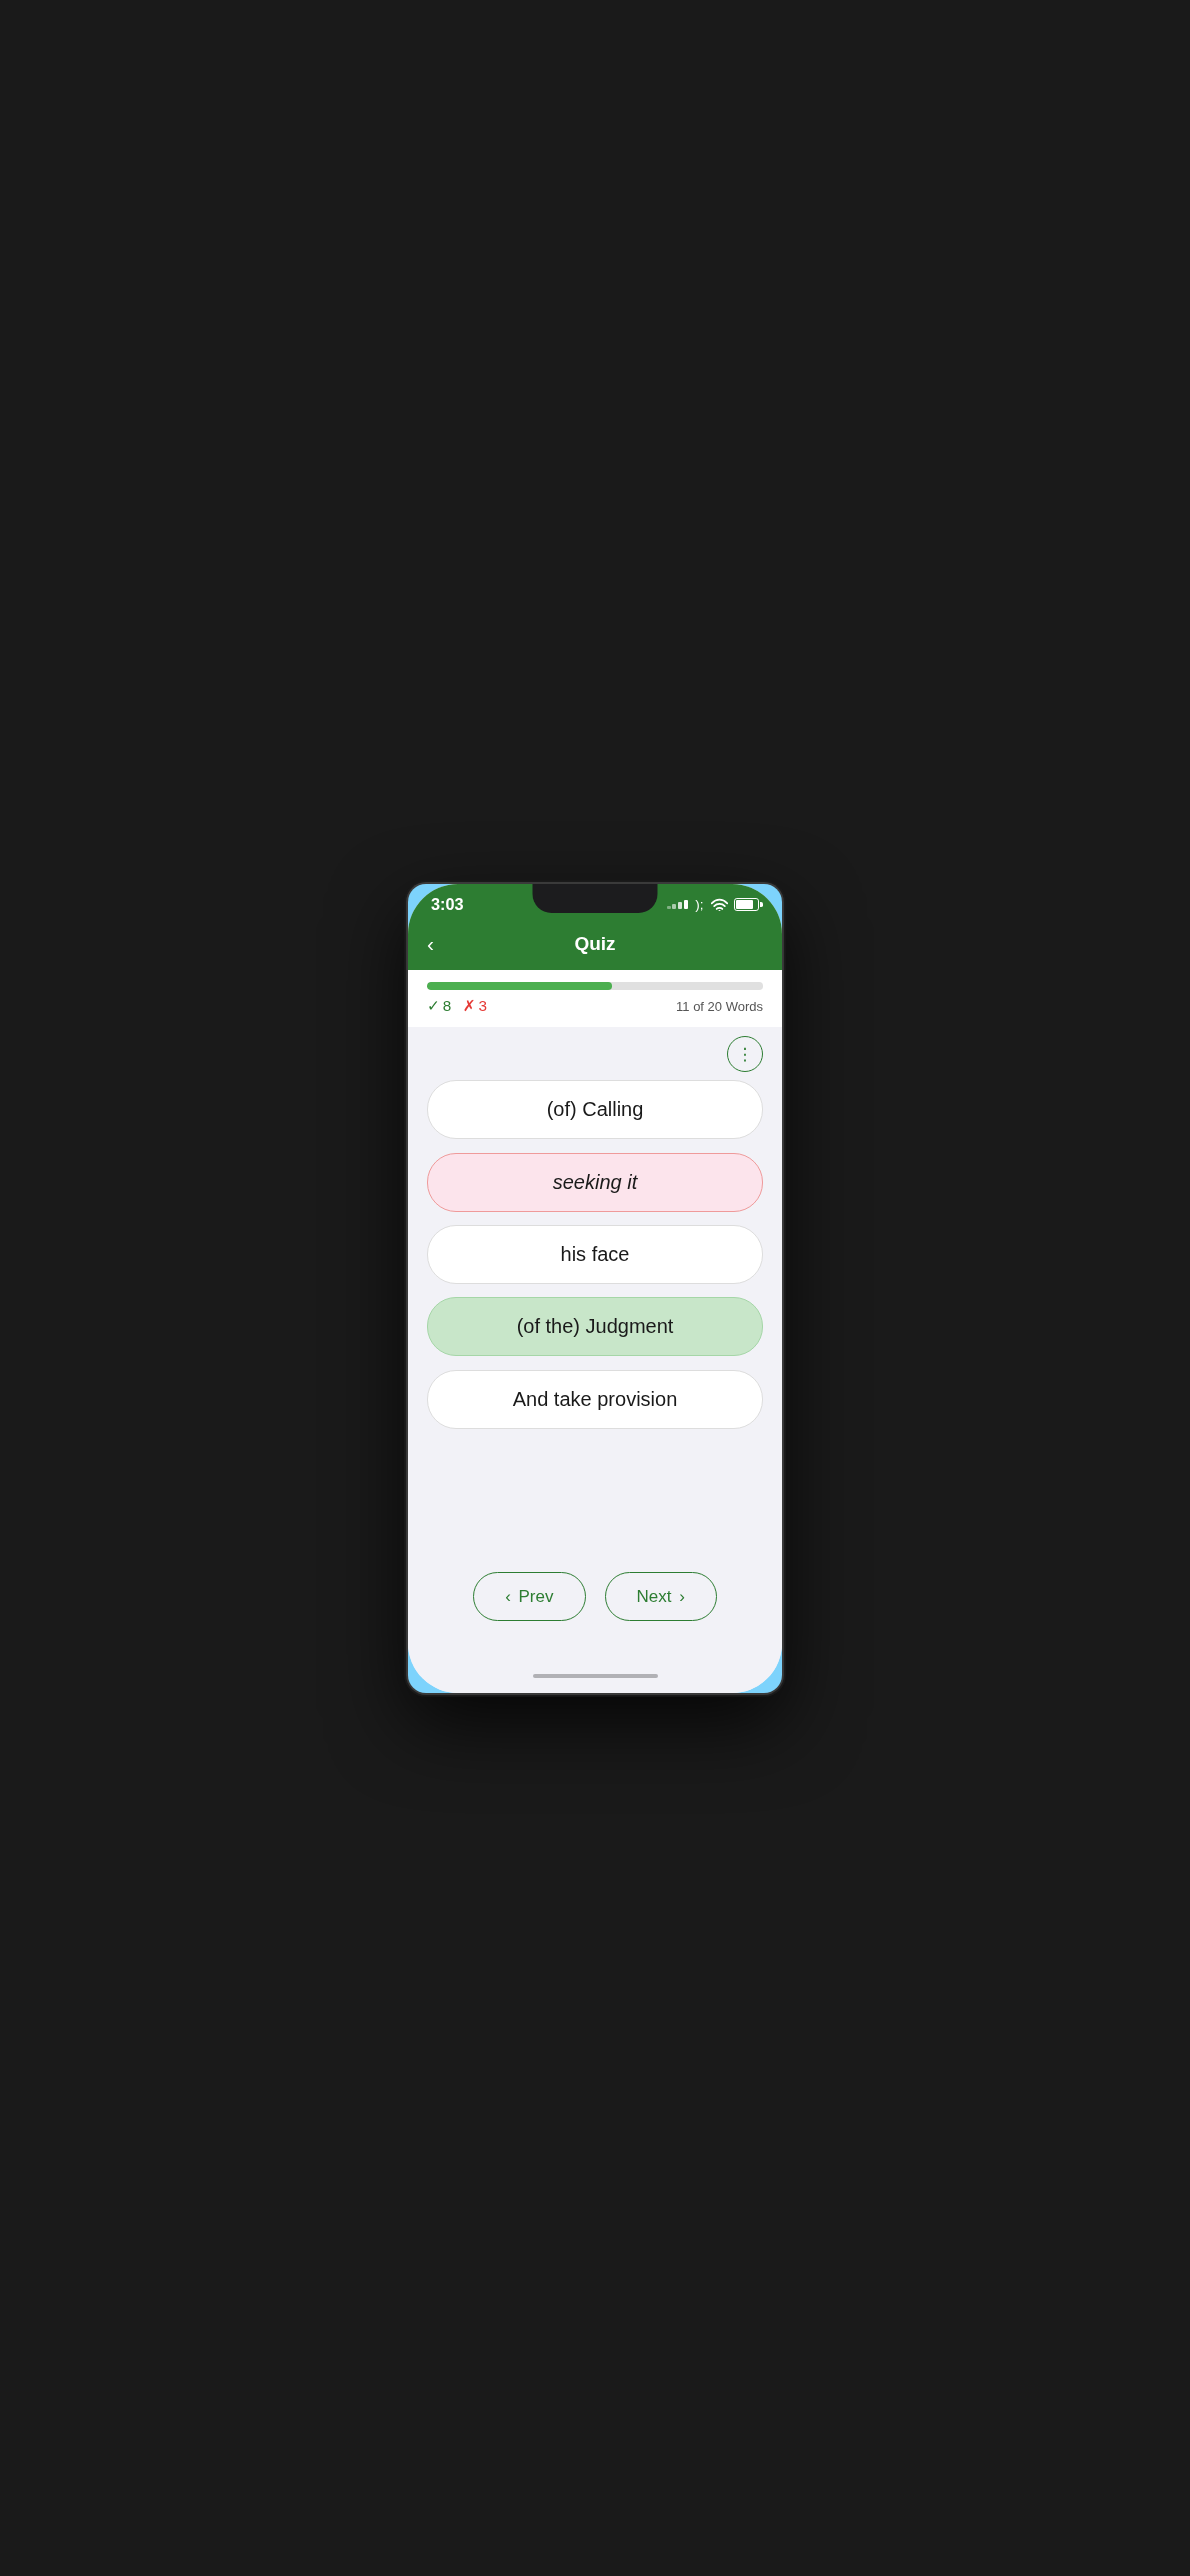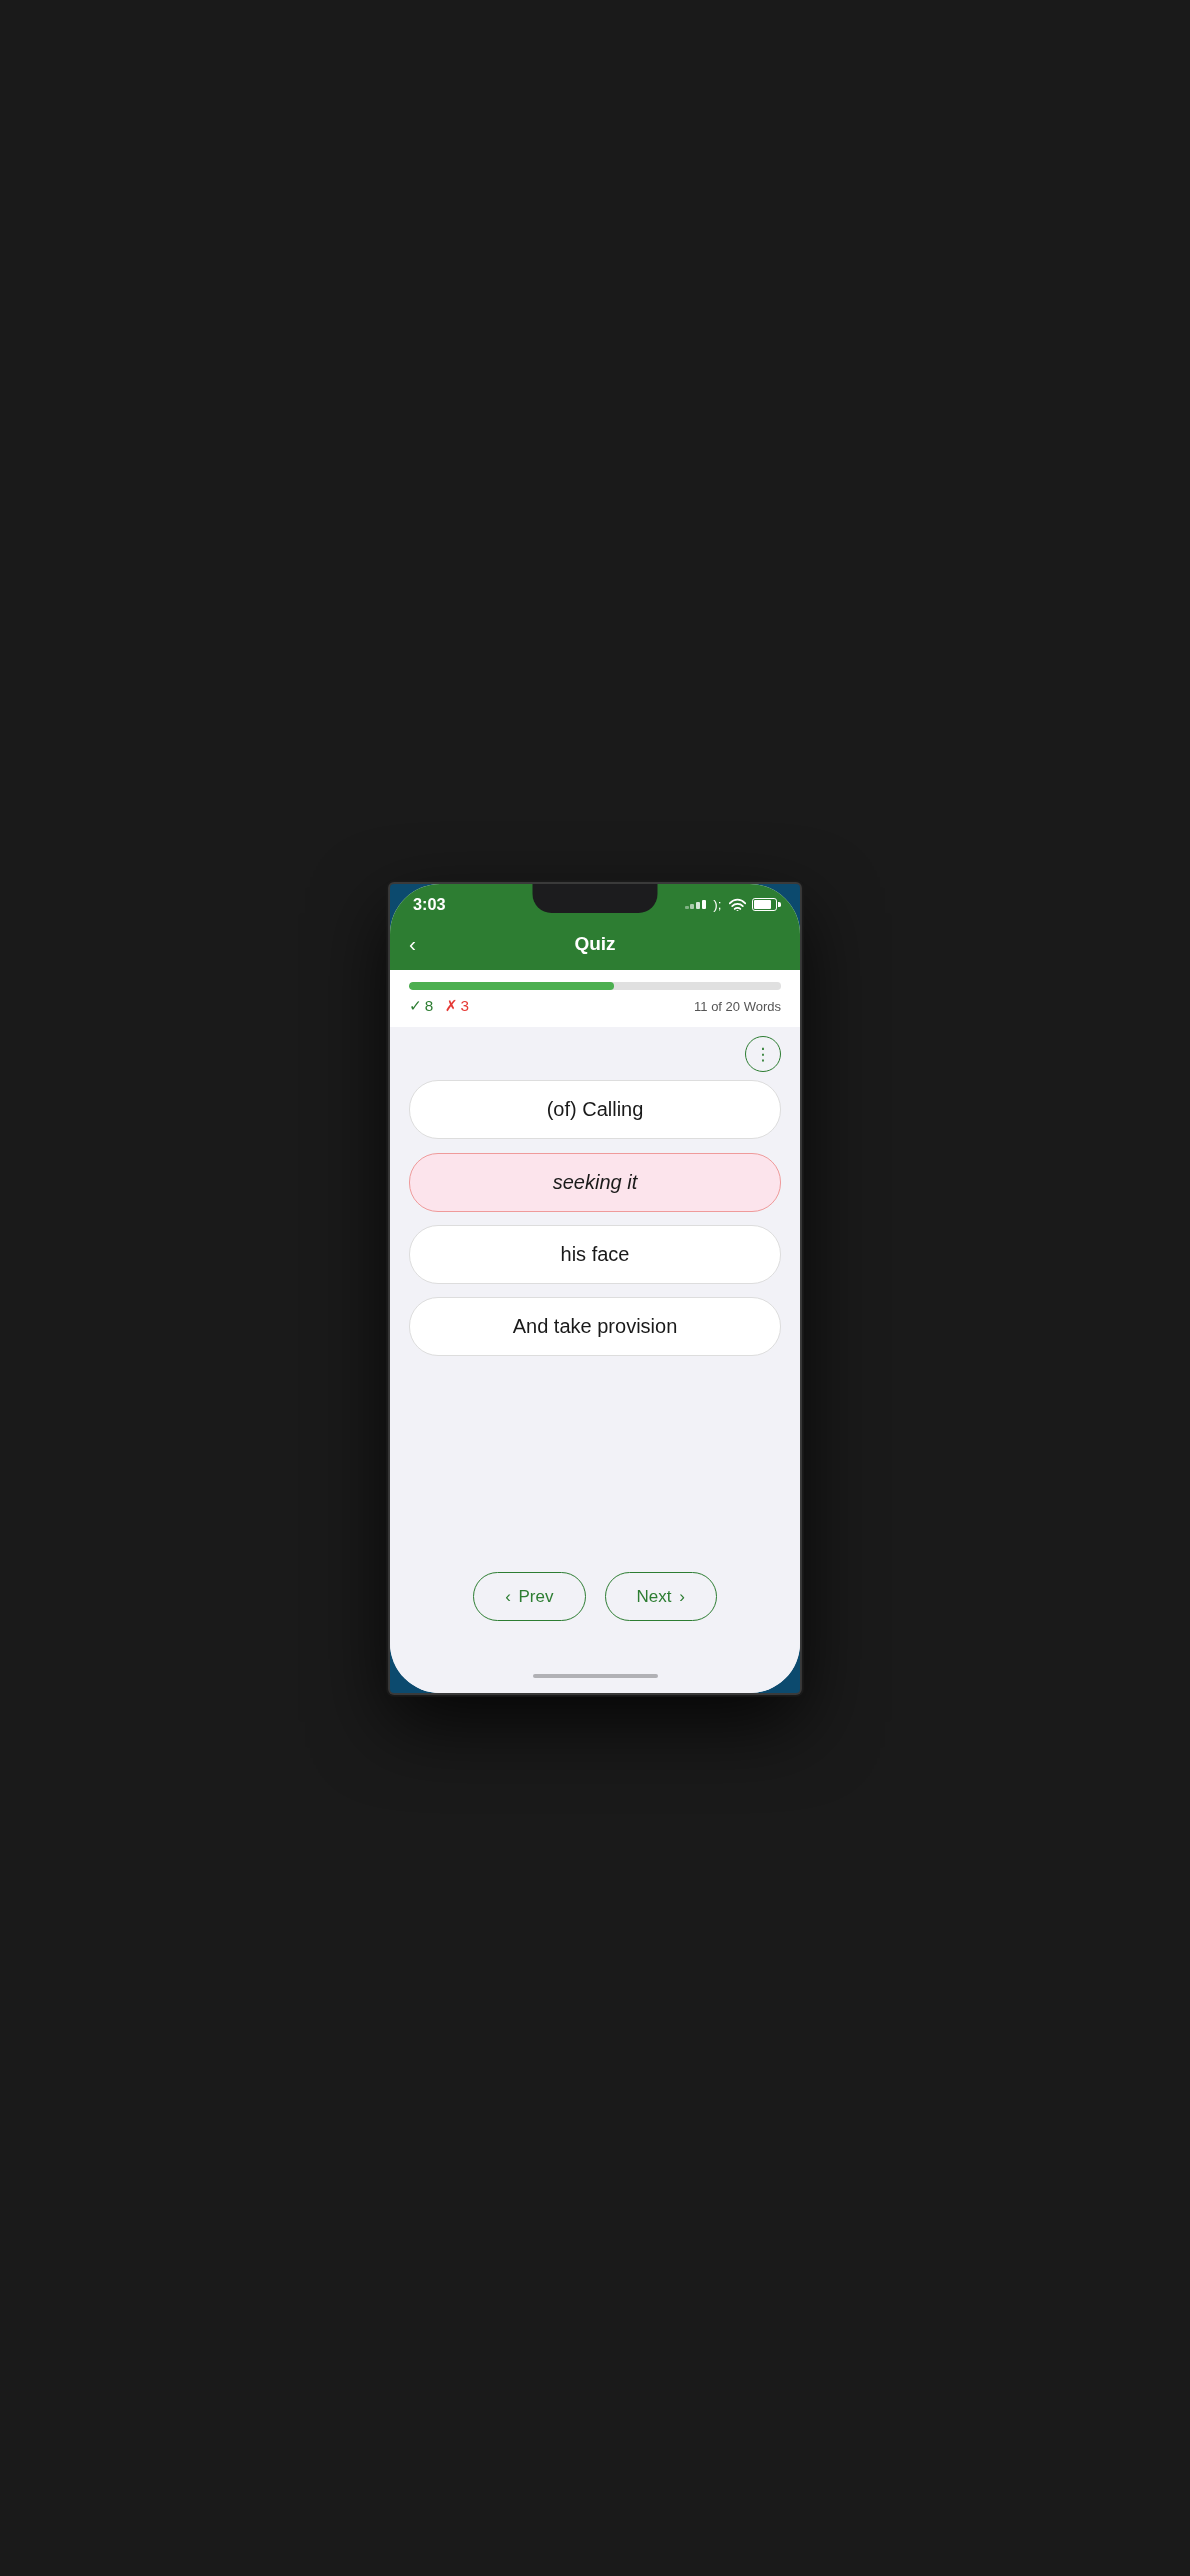--- a/index.html
+++ b/index.html
@@ -7,24 +7,24 @@
     body {
       background: #1a1a1a;
       display: flex;
       justify-content: center;
       align-items: center;
       min-height: 100vh;
       font-family: -apple-system, BlinkMacSystemFont, 'Segoe UI', sans-serif;
     }
 
     .phone-shell {
-      width: 410px;
+      width: 374px;
       height: 809px;
-      background: #0c4a6e;
-      border-radius: 4px;
+      background: #7dd3fc;
+      border-radius: 18px;
       position: relative;
       box-shadow:
         0 0 0 1.9px #3a3a3a,
         0 0 0 3.8px #1a1a1a,
         0 29px 77px rgba(0,0,0,0.8);
       overflow: hidden;
     }
 
     
     .phone-shell::before {
@@ -388,20 +388,21 @@
     <div class="main-content">
       <div class="options-menu">
         <div class="options-button">⋮</div>
       </div>
 
 
       <div class="answer-options">
         <div class="answer-option">(of) Calling</div>
         <div class="answer-option incorrect">seeking it</div>
         <div class="answer-option">his face</div>
+        <div class="answer-option correct">(of the) Judgment</div>
         <div class="answer-option">And take provision</div>
       </div>
 
       <div class="nav-buttons">
         <button class="nav-btn">
           <span>‹</span>
           <span>Prev</span>
         </button>
         <button class="nav-btn">
           <span>Next</span>

